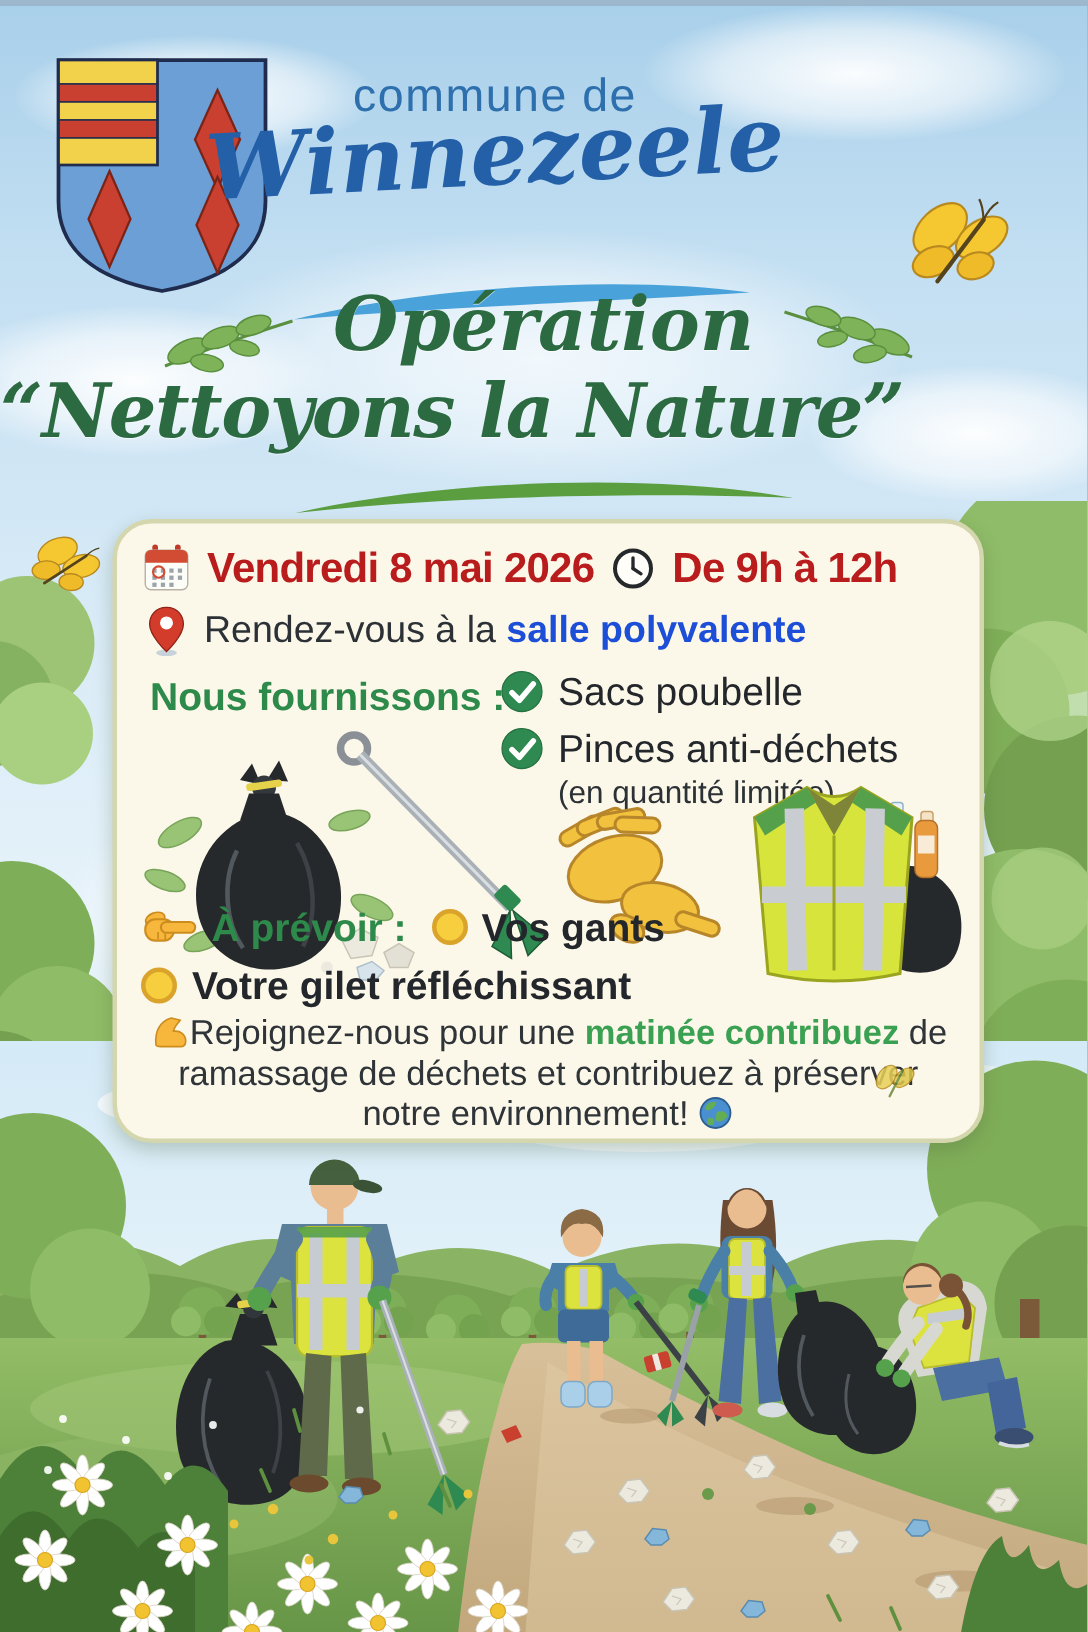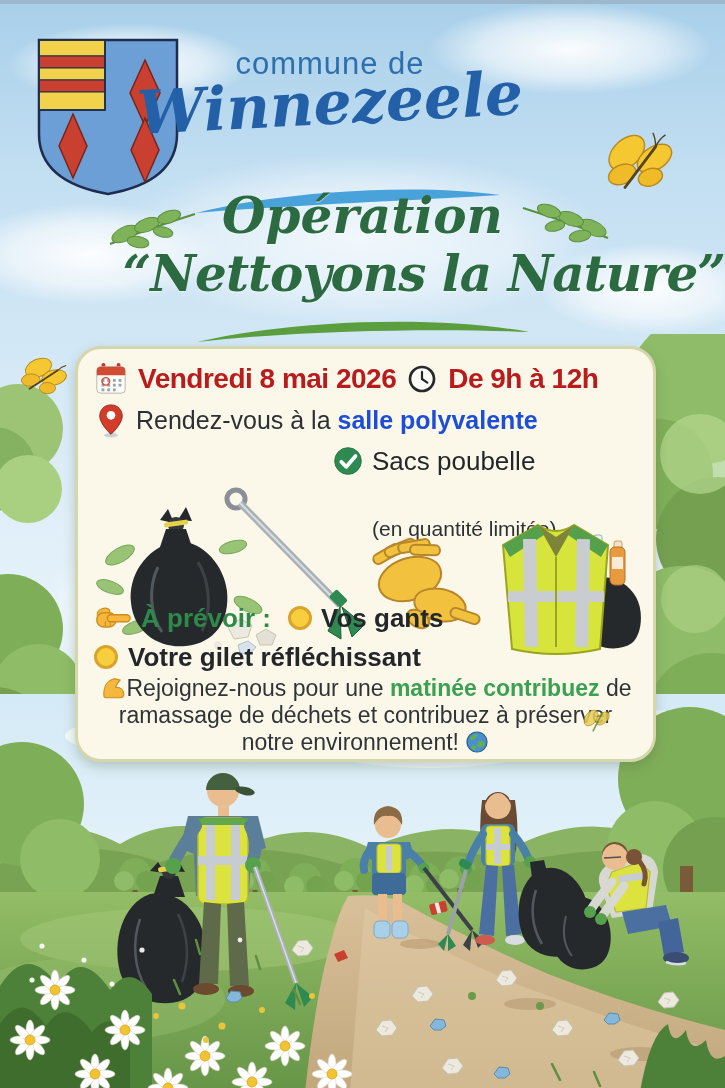--- a/index.html
+++ b/index.html
@@ -12,21 +12,21 @@
   
   .commune{position:absolute;left:175px;top:42px;width:310px;text-align:center;
     font-size:31px;color:#2e6fad;letter-spacing:1px;z-index:2;}
   .town{position:absolute;left:130px;top:64px;width:400px;text-align:center;
     font-family:"DejaVu Serif",serif;font-style:italic;font-weight:bold;
     font-size:60px;color:#2360a8;transform:rotate(-3deg);z-index:2;}
   
   .title1{position:absolute;left:0;top:182px;width:725px;text-align:center;
     font-family:"DejaVu Serif",serif;font-style:italic;font-weight:bold;
     font-size:50px;color:#2c6b41;z-index:2;text-shadow:0 1px 0 rgba(255,255,255,.55);}
-  .title2{position:absolute;left:0;top:240px;width:725px;text-align:right;
+  .title2{position:absolute;left:0;top:240px;width:725px;text-align:left;
     font-family:"DejaVu Serif",serif;font-style:italic;font-weight:bold;
     font-size:50px;letter-spacing:-1px;color:#2c6b41;z-index:2;text-shadow:0 1px 0 rgba(255,255,255,.55);}
   
   .card{position:absolute;left:75px;top:342px;width:575px;height:410px;
     background:#fcf8e9;border:3px solid #d4d6ae;border-radius:26px;
     box-shadow:0 5px 12px rgba(80,100,60,.28);z-index:3;}
   .row{position:absolute;display:flex;align-items:center;}
   .date-text{font-size:28px;font-weight:bold;color:#b91c1c;letter-spacing:-.5px;}
   .loc-text{font-size:25px;color:#2c3136;}
   .loc-text b{color:#1d4ed8;}
@@ -416,26 +416,36 @@
 
     <div class="row" style="left:20px;top:52px;height:38px;gap:12px;">
       <svg width="26" height="35" viewBox="0 0 30 40">
         <ellipse cx="15" cy="37" rx="8" ry="2.5" fill="#b9c8d6" opacity=".8"></ellipse>
         <path d="M15,2 C24,2 28,9 28,15 C28,24 15,36 15,36 C15,36 2,24 2,15 C2,9 6,2 15,2 Z" fill="#d33b2a" stroke="#8e2317"></path>
         <circle cx="15" cy="14" r="5" fill="#ffffff"></circle>
       </svg>
       <span class="loc-text"><span>Rendez-vous à la </span><b>salle polyvalente</b></span>
     </div>
 
+    <div class="row" style="left:22px;top:99px;height:32px;">
+      <span class="green-label">Nous fournissons :</span>
+    </div>
     <div class="row" style="left:255px;top:96px;height:32px;gap:9px;">
       <svg width="30" height="30" viewBox="0 0 36 36">
         <circle cx="18" cy="18" r="16" fill="#2e8a50" stroke="#247040"></circle>
         <path d="M10,19 L16,25 L27,12" fill="none" stroke="#ffffff" stroke-width="4.5" stroke-linecap="round" stroke-linejoin="round"></path>
       </svg>
       <span class="check-text">Sacs poubelle</span>
+    </div>
+    <div class="row" style="left:255px;top:134px;height:32px;gap:9px;">
+      <svg width="30" height="30" viewBox="0 0 36 36">
+        <circle cx="18" cy="18" r="16" fill="#2e8a50" stroke="#247040"></circle>
+        <path d="M10,19 L16,25 L27,12" fill="none" stroke="#ffffff" stroke-width="4.5" stroke-linecap="round" stroke-linejoin="round"></path>
+      </svg>
+      <span class="check-text">Pinces anti-déchets</span>
     </div>
     <div class="note">(en quantité limitée)</div>
 
     <svg class="abs" style="left:10px;top:138px;" width="555" height="172" viewBox="0 0 555 172">
       <g fill="#8fbf6a" stroke="#6a9c4a" stroke-width="1" opacity=".9">
         <ellipse cx="32" cy="68" rx="16" ry="7" transform="rotate(-30 32 68)"></ellipse>
         <ellipse cx="22" cy="100" rx="14" ry="6" transform="rotate(20 22 100)"></ellipse>
         <ellipse cx="145" cy="60" rx="14" ry="6" transform="rotate(-15 145 60)"></ellipse>
         <ellipse cx="160" cy="118" rx="15" ry="6.5" transform="rotate(25 160 118)"></ellipse>
         <ellipse cx="48" cy="140" rx="14" ry="6" transform="rotate(-20 48 140)"></ellipse>

